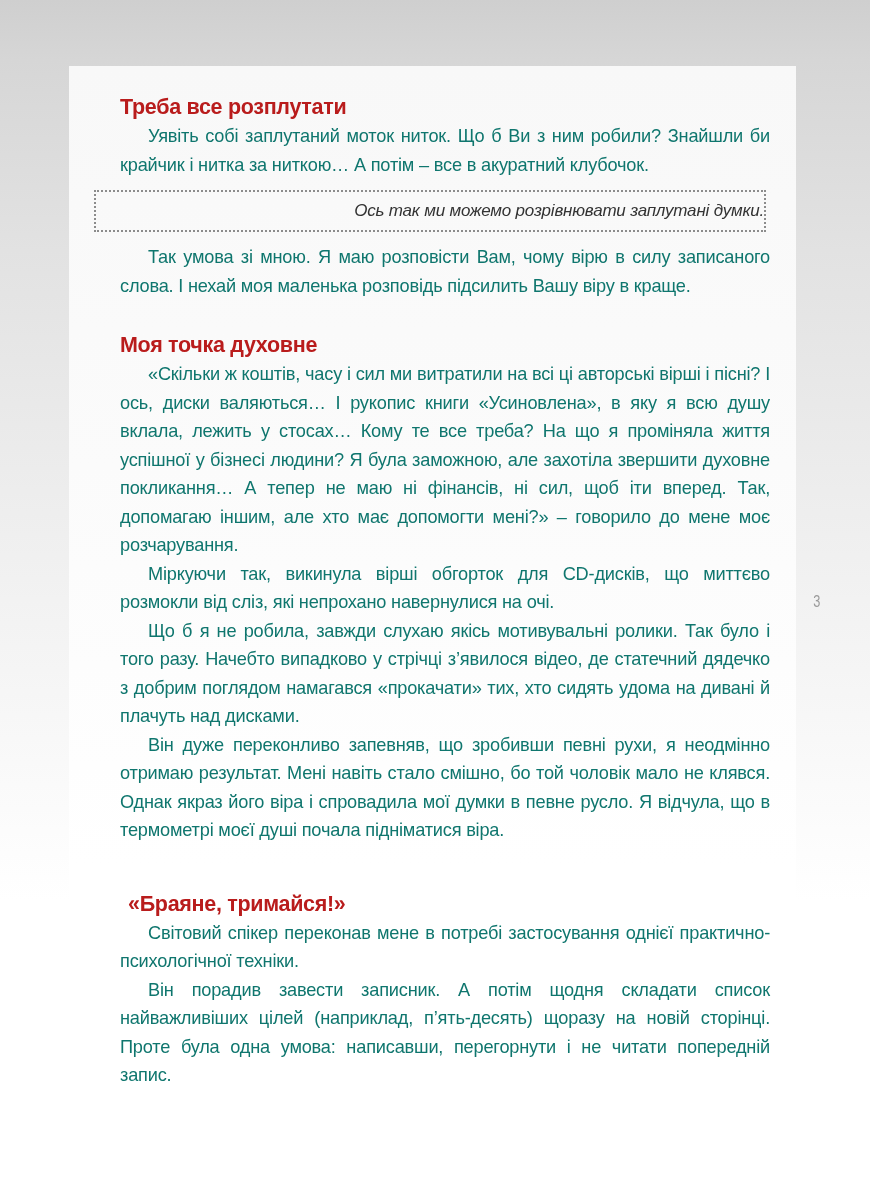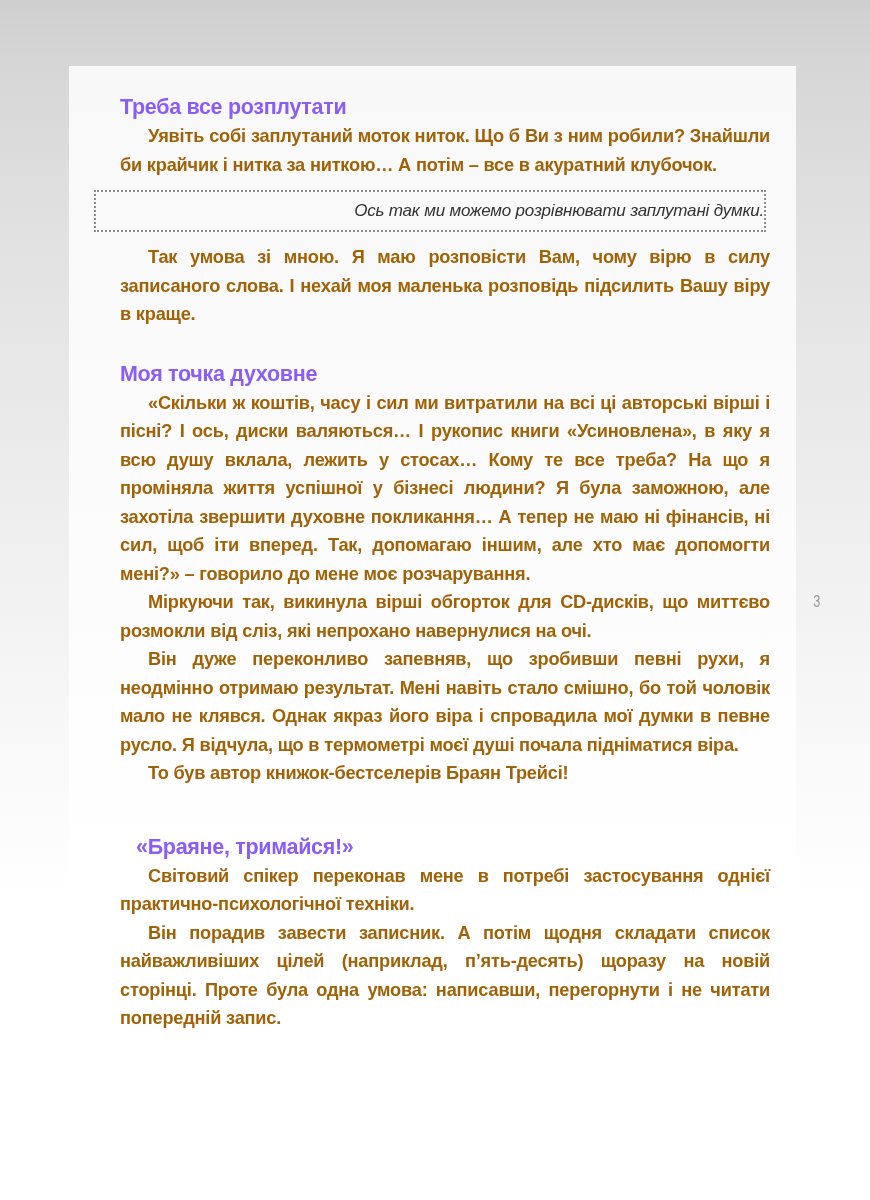--- a/index.html
+++ b/index.html
@@ -35,31 +35,30 @@
       top: 92px;
       width: 650px;
       font-size: 18.2px;
       line-height: 28.5px;
       letter-spacing: -0.2px;
     }
     .heading {
       font-weight: bold;
       font-size: 21.5px;
       line-height: 30px;
-      color: #8b5cf6;
+      color: #b91c1c;
       margin: 0;
       letter-spacing: -0.3px;
     }
     .para {
       margin: 0;
       text-indent: 28px;
       text-align: justify;
       text-align-last: left;
-      color: #a16207;
-      font-weight: bold;
+      color: #0f766e;
     }
     .callout {
       position: relative;
       margin: 11px 0 11px -26px;
       width: 672px;
       height: 42px;
       border-top: 2px dotted #8c8c8c;
       border-bottom: 2px dotted #8c8c8c;
       border-left: 2px dotted #8c8c8c;
       border-right: 2px dotted #8c8c8c;
@@ -69,21 +68,21 @@
       justify-content: flex-end;
     }
     .callout-text {
       font-style: italic;
       font-size: 17px;
       color: #333;
       letter-spacing: -0.2px;
     }
     .gap-md { height: 30px; }
     .gap-lg { height: 44px; }
-    .h-brian { margin-left: 16px; }
+    .h-brian { margin-left: 8px; }
     .page-number {
       position: absolute;
       left: 812px;
       top: 592px;
       font-size: 17px;
       color: #9a9a9a;
       font-family: "Liberation Sans", sans-serif;
       transform: scaleX(0.75);
     }
   </style>
@@ -99,22 +98,22 @@
   <div class="callout">
     <span class="callout-text">Ось так ми можемо розрівнювати заплутані думки.</span>
   </div>
   <p class="para">Так умова зі мною. Я маю розповісти Вам, чому вірю в силу записаного слова. І нехай моя маленька розповідь підсилить Вашу віру в краще.</p>
 
   <div class="gap-md"></div>
 
   <h2 class="heading">Моя точка духовне</h2>
   <p class="para">«Скільки ж коштів, часу і сил ми витратили на всі ці авторські вірші і пісні? І ось, диски валяються… І рукопис книги «Усиновлена», в яку я всю душу вклала, лежить у стосах… Кому те все треба? На що я проміняла життя успішної у бізнесі людини? Я була заможною, але захотіла звершити духовне покликання…  А тепер не маю ні фінансів, ні сил, щоб іти вперед. Так, допомагаю іншим, але хто має допомогти мені?» – говорило до мене моє розчарування.</p>
   <p class="para">Міркуючи так, викинула вірші обгорток для CD-дисків, що миттєво розмокли від сліз, які непрохано навернулися на очі.</p>
+  <p class="para">Що б я не робила, завжди слухаю якісь мотивувальні ролики. Так було і того разу. Начебто випадково у стрічці з’явилося відео, де статечний дядечко з добрим поглядом намагався «прокачати» тих, хто сидять удома на дивані й плачуть над дисками.</p>
   <p class="para">Він дуже переконливо запевняв, що зробивши певні рухи, я неодмінно отримаю результат. Мені навіть стало смішно, бо той чоловік мало не клявся. Однак якраз його віра і спровадила мої думки в певне русло. Я відчула, що в термометрі моєї душі почала підніматися віра.</p>
-  <p class="para">То був автор книжок-бестселерів Браян Трейсі!</p>
 
   <div class="gap-lg"></div>
 
   <h2 class="heading h-brian">«Браяне, тримайся!»</h2>
   <p class="para">Світовий спікер переконав мене в потребі застосування однієї практично-психологічної техніки.</p>
   <p class="para">Він порадив завести записник. А потім щодня складати список найважливіших цілей (наприклад, п’ять-десять) щоразу на новій сторінці. Проте була одна умова: написавши, перегорнути і не читати попередній запис.</p>
 </div>
 
 <div class="page-number">3</div>
 

